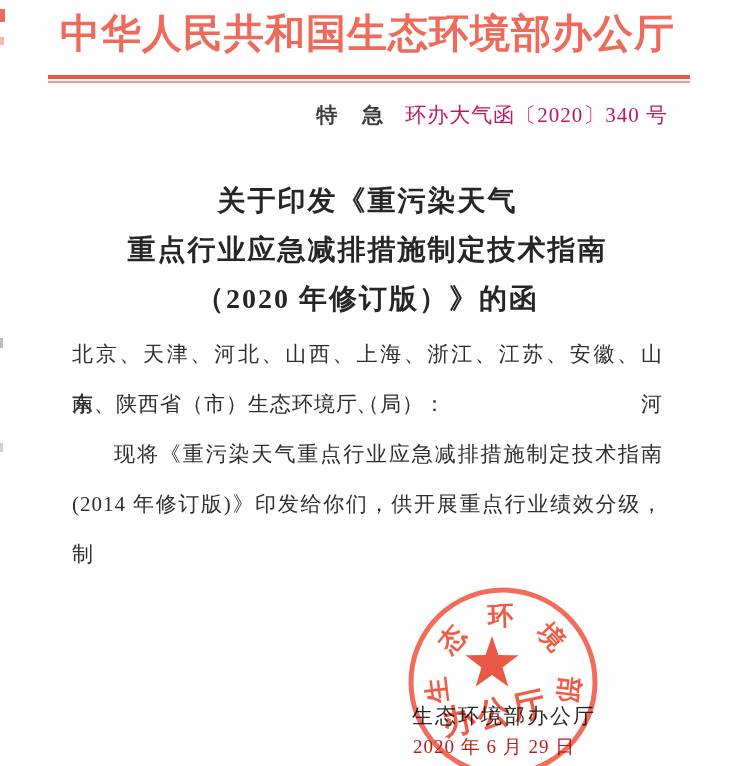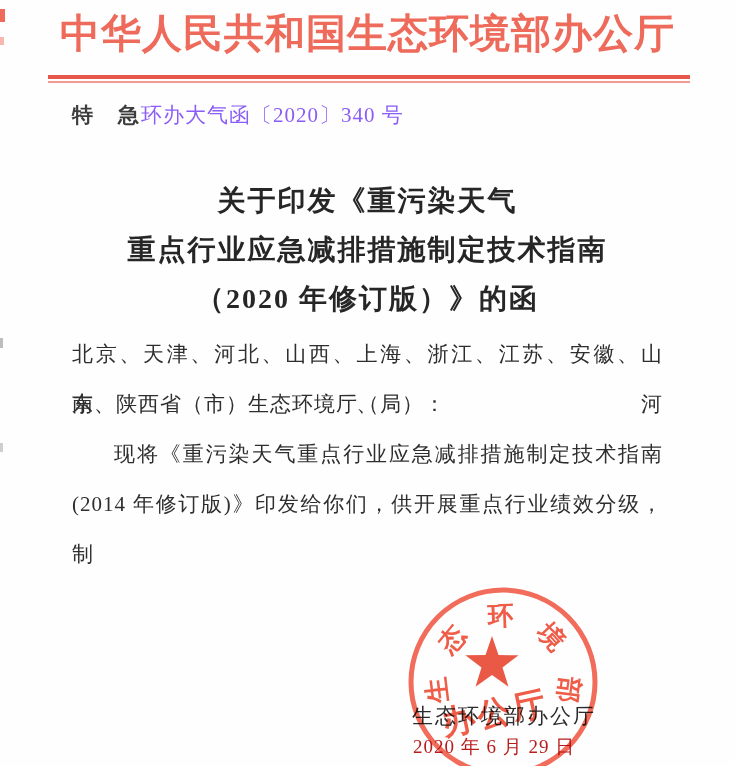--- a/index.html
+++ b/index.html
@@ -48,32 +48,33 @@
     background: #f29a92;
   }
 
   
   .meta-row {
     position: absolute;
     top: 101px;
     left: 72px;
     right: 67px;
     display: flex;
-    justify-content: flex-start;
+    justify-content: flex-end;
     align-items: baseline;
     font-size: 21px;
+    gap: 20px;
   }
   .urgency {
     font-family: "Liberation Sans", "DejaVu Sans", sans-serif;
     font-weight: bold;
     color: #3c3c3c;
     letter-spacing: 2px;
   }
   .doc-number {
-    color: #8b5cf6;
+    color: #be185d;
     letter-spacing: 1px;
   }
 
   
   .doc-title {
     position: absolute;
     top: 176px;
     left: 36px;
     right: 36px;
     text-align: center;

